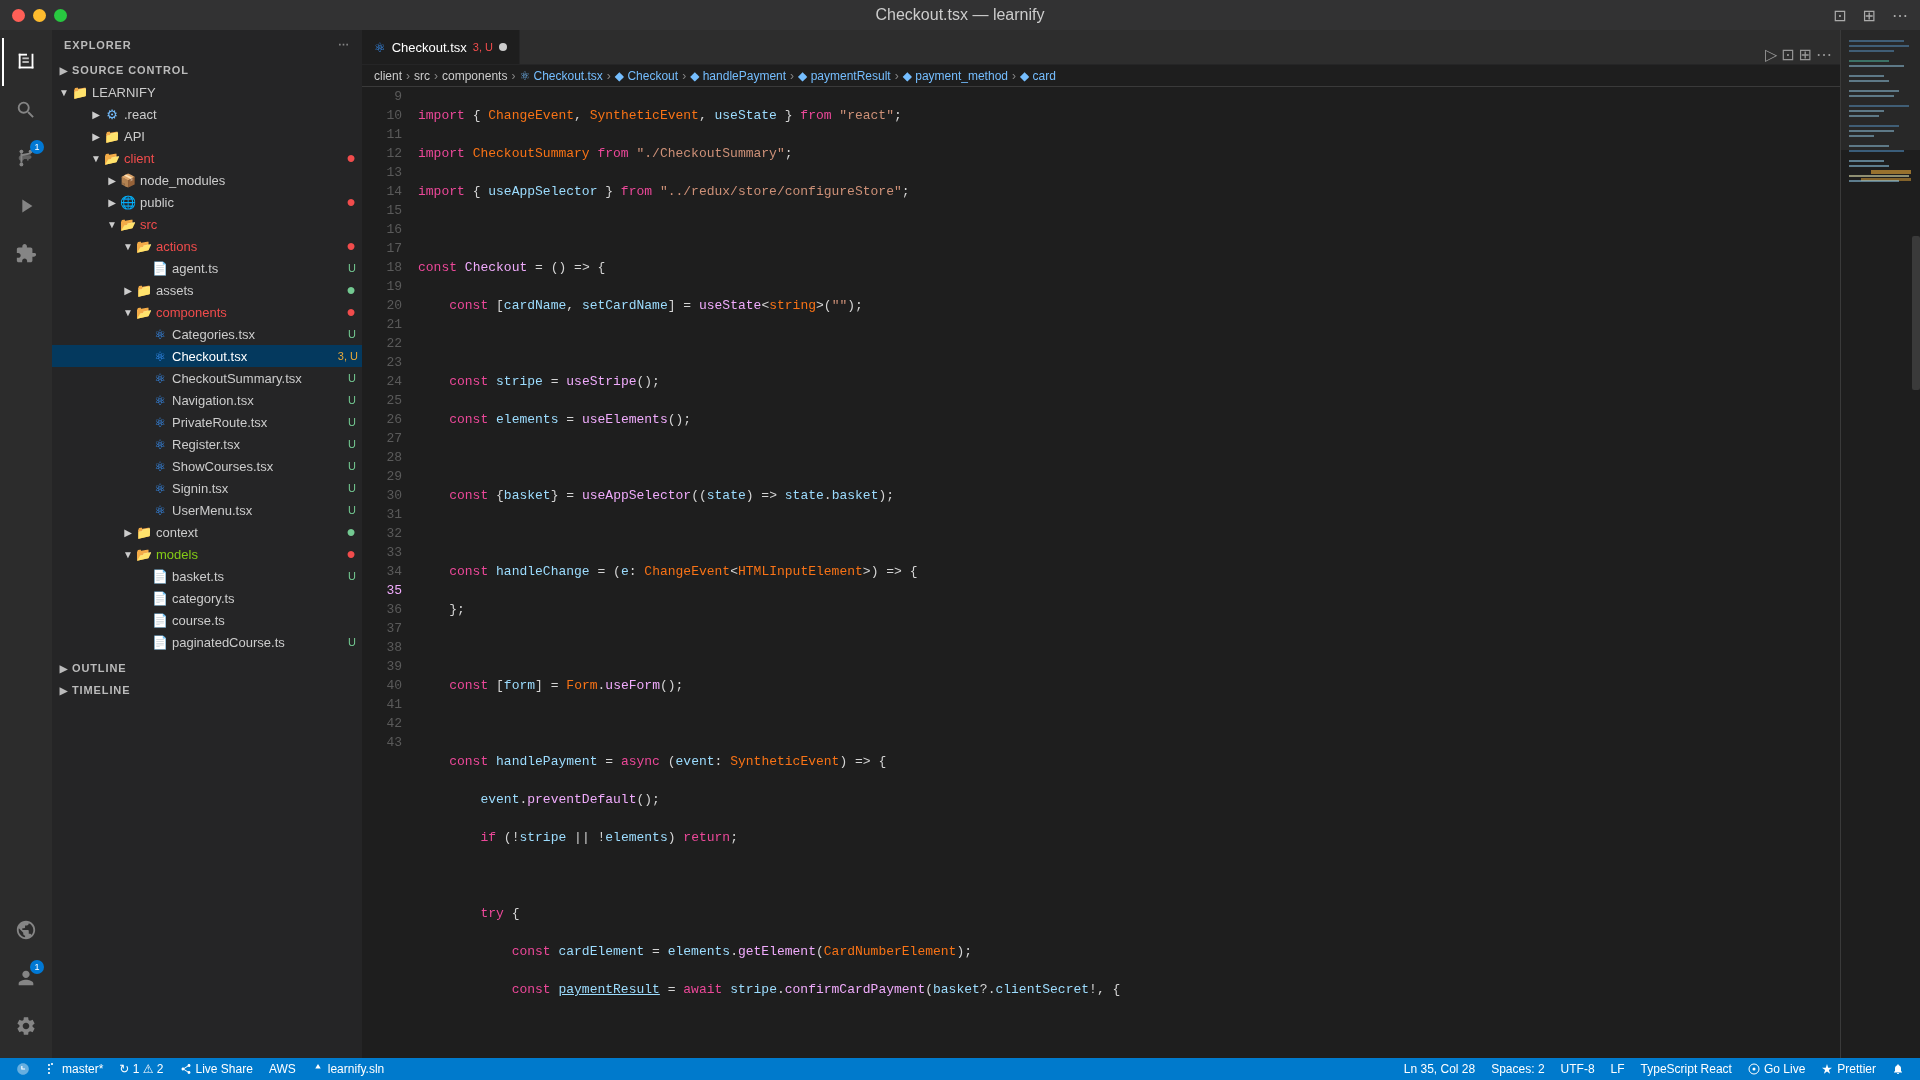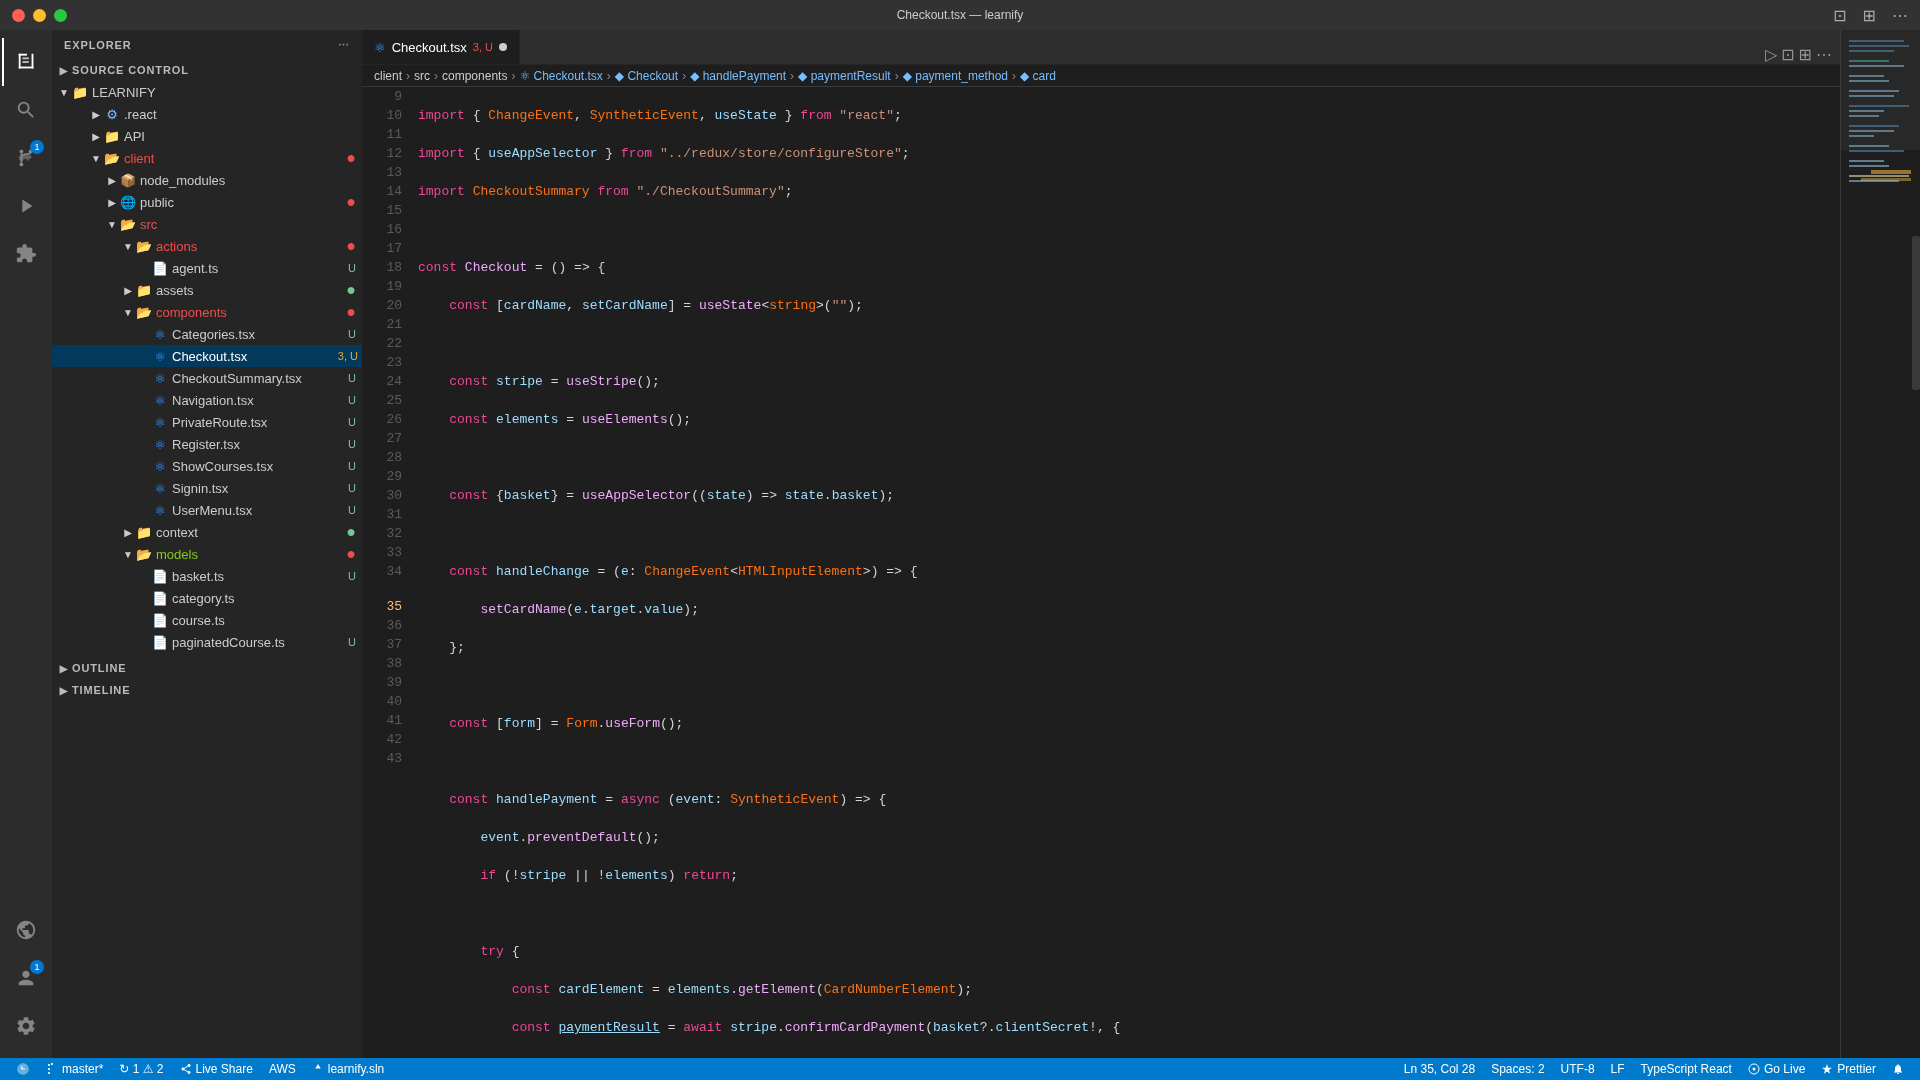--- a/index.html
+++ b/index.html
@@ -35,21 +35,21 @@
     .titlebar-btn {
       width: 13px;
       height: 13px;
       border-radius: 50%;
       display: inline-block;
     }
     .titlebar-btn.close { background: #ff5f57; }
     .titlebar-btn.minimize { background: #febc2e; }
     .titlebar-btn.maximize { background: #28c840; }
     .titlebar-title {
-      font-size: 12px;
+      font-size: 16px;
       color: #cccccc;
     }
     .titlebar-right {
       position: absolute;
       right: 12px;
       display: flex;
       gap: 16px;
       color: #aaaaaa;
       font-size: 16px;
     }
@@ -281,21 +281,21 @@
       user-select: none;
       flex-shrink: 0;
       padding-top: 0;
       background: #1e1e1e;
     }
     .line-numbers .ln {
       display: block;
       height: 19px;
       line-height: 19px;
     }
-    .ln.active-line { color: #fdba74; margin-top: 16px; }
+    .ln.active-line { color: #f0abfc; }
     .code-content {
       flex: 1;
       overflow: auto;
       padding-left: 8px;
       white-space: pre;
     }
     .code-content::-webkit-scrollbar { width: 6px; height: 6px; }
     .code-content::-webkit-scrollbar-thumb { background: #555; }
 
     .code-line {
@@ -724,33 +724,32 @@
           <span class="ln">37</span>
           <span class="ln">38</span>
           <span class="ln">39</span>
           <span class="ln">40</span>
           <span class="ln">41</span>
           <span class="ln">42</span>
           <span class="ln">43</span>
         </div>
         <div class="code-content">
 <span class="code-line"><span class="kw">import</span> <span class="punct">{ </span><span class="type">ChangeEvent</span><span class="punct">, </span><span class="type">SyntheticEvent</span><span class="punct">, </span><span class="var">useState</span><span class="punct"> } </span><span class="kw">from</span> <span class="str">"react"</span><span class="punct">;</span></span>
+<span class="code-line"><span class="kw">import</span> <span class="type">CheckoutSummary</span> <span class="kw">from</span> <span class="str">"./CheckoutSummary"</span><span class="punct">;</span></span>
 <span class="code-line"><span class="kw">import</span> <span class="punct">{ </span><span class="var">useAppSelector</span><span class="punct"> } </span><span class="kw">from</span> <span class="str">"../redux/store/configureStore"</span><span class="punct">;</span></span>
-<span class="code-line"><span class="kw">import</span> <span class="type">CheckoutSummary</span> <span class="kw">from</span> <span class="str">"./CheckoutSummary"</span><span class="punct">;</span></span>
 <span class="code-line"> </span>
 <span class="code-line"><span class="kw">const</span> <span class="fn">Checkout</span> <span class="op">=</span> <span class="punct">() =&gt; {</span></span>
 <span class="code-line">    <span class="kw">const</span> <span class="punct">[</span><span class="var">cardName</span><span class="punct">, </span><span class="var">setCardName</span><span class="punct">]</span> <span class="op">=</span> <span class="fn">useState</span><span class="op">&lt;</span><span class="type">string</span><span class="op">&gt;</span><span class="punct">(</span><span class="str">""</span><span class="punct">);</span></span>
 <span class="code-line"> </span>
 <span class="code-line">    <span class="kw">const</span> <span class="var">stripe</span> <span class="op">=</span> <span class="fn">useStripe</span><span class="punct">();</span></span>
 <span class="code-line">    <span class="kw">const</span> <span class="var">elements</span> <span class="op">=</span> <span class="fn">useElements</span><span class="punct">();</span></span>
 <span class="code-line"> </span>
 <span class="code-line">    <span class="kw">const</span> <span class="punct">{</span><span class="var">basket</span><span class="punct">}</span> <span class="op">=</span> <span class="fn">useAppSelector</span><span class="punct">((</span><span class="var">state</span><span class="punct">) =&gt;</span> <span class="var">state</span><span class="punct">.</span><span class="var">basket</span><span class="punct">);</span></span>
 <span class="code-line"> </span>
 <span class="code-line">    <span class="kw">const</span> <span class="var">handleChange</span> <span class="op">=</span> <span class="punct">(</span><span class="var">e</span><span class="punct">: </span><span class="type">ChangeEvent</span><span class="op">&lt;</span><span class="type">HTMLInputElement</span><span class="op">&gt;</span><span class="punct">) =&gt; {</span></span>
-<span class="code-line">        <span class="fn">setCardName</span><span class="punct">(</span><span class="var">e</span><span class="punct">.</span><span class="var">target</span><span class="punct">.</span><span class="var">value</span><span class="punct">);</span></span>
 <span class="code-line">    <span class="punct">};</span></span>
 <span class="code-line"> </span>
 <span class="code-line">    <span class="kw">const</span> <span class="punct">[</span><span class="var">form</span><span class="punct">]</span> <span class="op">=</span> <span class="type">Form</span><span class="punct">.</span><span class="fn">useForm</span><span class="punct">();</span></span>
 <span class="code-line"> </span>
 <span class="code-line">    <span class="kw">const</span> <span class="var">handlePayment</span> <span class="op">=</span> <span class="kw">async</span> <span class="punct">(</span><span class="var">event</span><span class="punct">: </span><span class="type">SyntheticEvent</span><span class="punct">) =&gt; {</span></span>
 <span class="code-line">        <span class="var">event</span><span class="punct">.</span><span class="fn">preventDefault</span><span class="punct">();</span></span>
 <span class="code-line">        <span class="kw">if</span> <span class="punct">(!</span><span class="var">stripe</span> <span class="op">||</span> <span class="punct">!</span><span class="var">elements</span><span class="punct">)</span> <span class="kw">return</span><span class="punct">;</span></span>
 <span class="code-line"> </span>
 <span class="code-line">        <span class="kw">try</span> <span class="punct">{</span></span>
 <span class="code-line">            <span class="kw">const</span> <span class="var">cardElement</span> <span class="op">=</span> <span class="var">elements</span><span class="punct">.</span><span class="fn">getElement</span><span class="punct">(</span><span class="type">CardNumberElement</span><span class="punct">);</span></span>

